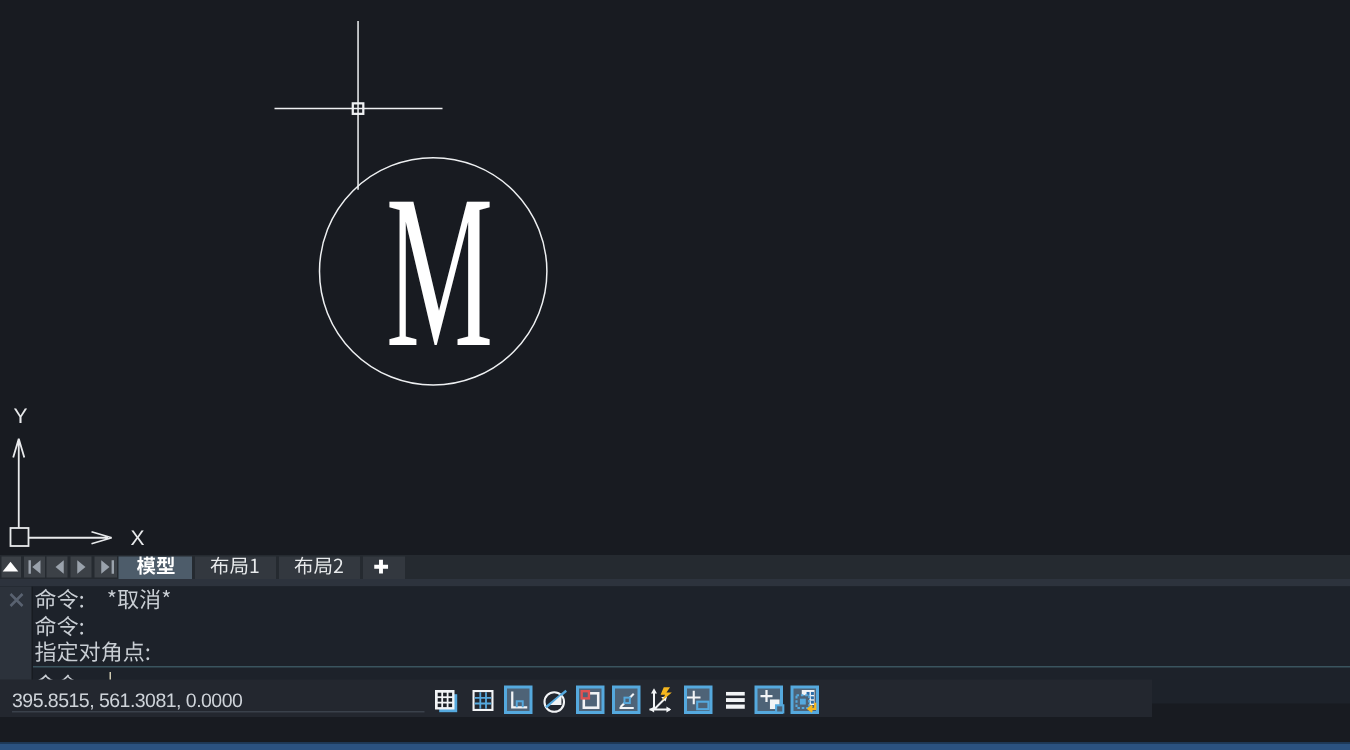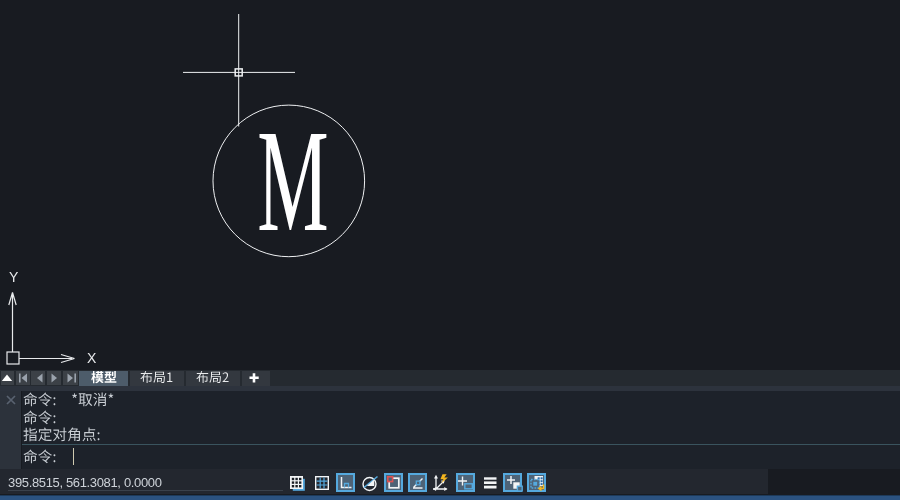--- a/index.html
+++ b/index.html
@@ -72,21 +72,21 @@
       </svg>
 <svg style="position:absolute;left:23px;top:35px;" width="79.6" height="18" viewBox="0 -14 79.6 18">
         <path fill="#c9ced4" d="M6.5 -12.3H7.6V-8.1Q7.6 -7.7 7.8 -7.6Q8.0 -7.5 8.7 -7.5Q8.8 -7.5 9.2 -7.5Q9.5 -7.5 9.9 -7.5Q10.3 -7.5 10.7 -7.5Q11.1 -7.5 11.5 -7.5Q11.8 -7.5 12.0 -7.5Q12.4 -7.5 12.6 -7.7Q12.8 -7.8 12.9 -8.2Q13.0 -8.6 13.0 -9.4Q13.2 -9.2 13.5 -9.1Q13.8 -9.0 14.1 -9.0Q14.0 -8.0 13.8 -7.5Q13.6 -6.9 13.2 -6.7Q12.8 -6.5 12.1 -6.5Q12.0 -6.5 11.6 -6.5Q11.3 -6.5 10.8 -6.5Q10.4 -6.5 9.9 -6.5Q9.4 -6.5 9.1 -6.5Q8.7 -6.5 8.6 -6.5Q7.8 -6.5 7.3 -6.6Q6.8 -6.8 6.7 -7.1Q6.5 -7.5 6.5 -8.1ZM12.3 -11.5 13.1 -10.7Q12.4 -10.3 11.4 -10.1Q10.4 -9.8 9.3 -9.6Q8.3 -9.3 7.3 -9.1Q7.2 -9.3 7.1 -9.5Q7.0 -9.8 6.9 -10.0Q7.9 -10.2 8.9 -10.4Q9.9 -10.6 10.8 -10.9Q11.7 -11.2 12.3 -11.5ZM6.5 -5.3H13.4V1.1H12.3V-4.3H7.5V1.2H6.5ZM7.0 -2.9H12.7V-2.0H7.0ZM7.0 -0.4H12.7V0.5H7.0ZM0.5 -4.6Q1.1 -4.7 1.9 -5.0Q2.8 -5.2 3.7 -5.5Q4.7 -5.7 5.6 -6.0L5.7 -5.0Q4.4 -4.6 3.1 -4.2Q1.8 -3.8 0.8 -3.5ZM0.6 -9.4H5.5V-8.3H0.6ZM2.7 -12.3H3.8V-0.1Q3.8 0.3 3.7 0.6Q3.6 0.8 3.3 1.0Q3.0 1.1 2.5 1.1Q2.0 1.2 1.3 1.2Q1.3 1.0 1.2 0.7Q1.1 0.4 1.0 0.1Q1.5 0.2 1.9 0.2Q2.3 0.2 2.4 0.2Q2.6 0.2 2.6 0.1Q2.7 0.0 2.7 -0.1Z M17.8 -7.8H26.4V-6.8H17.8ZM22.0 -4.3H27.0V-3.3H22.0ZM21.5 -7.3H22.6V0.1L21.5 -0.0ZM18.0 -5.6 19.1 -5.4Q18.8 -3.2 18.1 -1.5Q17.4 0.1 16.1 1.2Q16.1 1.1 15.9 1.0Q15.7 0.8 15.5 0.7Q15.4 0.6 15.2 0.5Q16.5 -0.5 17.1 -2.0Q17.8 -3.6 18.0 -5.6ZM18.7 -3.7Q19.1 -2.6 19.7 -1.9Q20.3 -1.2 21.1 -0.8Q21.9 -0.4 22.9 -0.3Q23.9 -0.2 25.0 -0.2Q25.2 -0.2 25.5 -0.2Q25.9 -0.2 26.4 -0.2Q26.8 -0.2 27.3 -0.2Q27.8 -0.2 28.2 -0.2Q28.6 -0.2 28.8 -0.2Q28.7 -0.0 28.6 0.2Q28.6 0.4 28.5 0.6Q28.4 0.8 28.4 0.9H27.7H25.0Q23.6 0.9 22.5 0.8Q21.4 0.6 20.5 0.1Q19.6 -0.3 19.0 -1.2Q18.3 -2.0 17.8 -3.3ZM15.9 -10.7H28.2V-7.5H27.1V-9.6H17.0V-7.5H15.9ZM21.0 -12.1 22.0 -12.4Q22.3 -12.0 22.6 -11.5Q22.8 -11.0 22.9 -10.6L21.8 -10.3Q21.7 -10.6 21.5 -11.2Q21.2 -11.7 21.0 -12.1Z M30.4 -10.4H35.4V-9.3H30.4ZM35.1 -10.4H35.3L35.4 -10.4L36.2 -10.2Q35.9 -7.4 35.1 -5.2Q34.4 -3.0 33.3 -1.4Q32.2 0.1 30.8 1.1Q30.8 1.0 30.6 0.8Q30.5 0.7 30.3 0.5Q30.2 0.4 30.1 0.3Q31.3 -0.6 32.4 -2.1Q33.4 -3.5 34.1 -5.6Q34.8 -7.6 35.1 -10.1ZM30.7 -6.7 31.5 -7.3Q32.3 -6.7 33.0 -6.0Q33.8 -5.2 34.5 -4.4Q35.2 -3.6 35.8 -2.9Q36.3 -2.2 36.7 -1.5L35.8 -0.7Q35.5 -1.4 34.9 -2.1Q34.4 -2.9 33.7 -3.7Q33.0 -4.5 32.2 -5.2Q31.5 -6.0 30.7 -6.7ZM36.5 -8.8H43.5V-7.7H36.5ZM40.6 -12.4H41.7V-0.3Q41.7 0.2 41.6 0.5Q41.4 0.8 41.1 0.9Q40.8 1.1 40.2 1.1Q39.6 1.2 38.7 1.2Q38.6 1.0 38.6 0.8Q38.5 0.6 38.4 0.4Q38.4 0.2 38.3 0.0Q39.0 0.0 39.5 0.0Q40.1 0.0 40.3 0.0Q40.5 0.0 40.6 -0.1Q40.6 -0.1 40.6 -0.3ZM36.8 -5.8 37.7 -6.2Q38.0 -5.7 38.4 -5.1Q38.7 -4.5 39.0 -4.0Q39.2 -3.4 39.3 -3.0L38.4 -2.5Q38.3 -2.9 38.0 -3.5Q37.8 -4.1 37.4 -4.7Q37.1 -5.3 36.8 -5.8Z M47.5 -8.9H56.4V-7.9H47.5ZM47.5 -6.1H56.2V-5.1H47.5ZM47.3 -3.2H56.3V-2.2H47.3ZM46.9 -8.9H48.0V-5.2Q48.0 -4.5 47.9 -3.6Q47.9 -2.8 47.6 -1.9Q47.4 -1.0 47.0 -0.2Q46.6 0.6 45.9 1.3Q45.8 1.2 45.7 1.0Q45.5 0.9 45.4 0.7Q45.2 0.6 45.1 0.5Q45.9 -0.3 46.3 -1.3Q46.7 -2.3 46.8 -3.3Q46.9 -4.4 46.9 -5.3ZM55.8 -8.9H57.0V-0.3Q57.0 0.2 56.8 0.5Q56.7 0.8 56.3 0.9Q56.0 1.1 55.4 1.1Q54.8 1.1 53.8 1.1Q53.8 1.0 53.7 0.8Q53.7 0.6 53.6 0.4Q53.5 0.2 53.4 0.0Q53.9 0.0 54.3 0.1Q54.8 0.1 55.1 0.1Q55.4 0.0 55.5 0.0Q55.7 0.0 55.8 -0.0Q55.8 -0.1 55.8 -0.3ZM51.3 -8.6H52.4V0.9H51.3ZM48.9 -11.4H54.1V-10.4H48.9ZM49.1 -12.4 50.3 -12.2Q49.8 -11.3 49.1 -10.4Q48.5 -9.5 47.6 -8.6Q46.8 -7.7 45.7 -7.0Q45.7 -7.1 45.5 -7.3Q45.4 -7.4 45.2 -7.6Q45.1 -7.7 44.9 -7.8Q45.9 -8.4 46.7 -9.2Q47.5 -10.0 48.1 -10.8Q48.7 -11.7 49.1 -12.4ZM53.8 -11.4H54.0L54.2 -11.4L54.9 -10.9Q54.6 -10.4 54.3 -9.9Q53.9 -9.4 53.5 -9.0Q53.1 -8.5 52.7 -8.2Q52.5 -8.3 52.3 -8.5Q52.1 -8.6 51.9 -8.7Q52.2 -9.0 52.6 -9.5Q53.0 -9.9 53.3 -10.3Q53.6 -10.8 53.8 -11.2Z M65.5 -12.4H66.6V-7.3H65.5ZM62.3 -6.8V-4.2H70.0V-6.8ZM61.2 -7.9H71.1V-3.2H61.2ZM66.0 -10.8H72.2V-9.7H66.0ZM63.8 -1.9 64.8 -2.0Q65.0 -1.5 65.0 -1.0Q65.1 -0.4 65.2 0.1Q65.2 0.5 65.2 0.9L64.1 1.0Q64.1 0.7 64.1 0.2Q64.0 -0.3 64.0 -0.9Q63.9 -1.4 63.8 -1.9ZM66.8 -1.9 67.8 -2.1Q68.1 -1.6 68.3 -1.1Q68.5 -0.6 68.7 -0.1Q68.9 0.4 68.9 0.7L67.9 1.0Q67.8 0.6 67.6 0.1Q67.5 -0.4 67.3 -0.9Q67.1 -1.4 66.8 -1.9ZM69.8 -2.0 70.8 -2.4Q71.2 -1.9 71.6 -1.4Q72.0 -0.8 72.3 -0.3Q72.6 0.2 72.8 0.6L71.7 1.1Q71.6 0.6 71.3 0.1Q71.0 -0.4 70.6 -1.0Q70.2 -1.5 69.8 -2.0ZM61.4 -2.3 62.5 -2.0Q62.1 -1.2 61.6 -0.3Q61.0 0.6 60.4 1.2L59.4 0.7Q60.0 0.2 60.5 -0.6Q61.1 -1.5 61.4 -2.3Z M75.5 -5.7Q75.1 -5.7 74.9 -6.0Q74.6 -6.3 74.6 -6.8Q74.6 -7.2 74.9 -7.5Q75.1 -7.8 75.5 -7.8Q75.9 -7.8 76.2 -7.5Q76.5 -7.2 76.5 -6.8Q76.5 -6.3 76.2 -6.0Q75.9 -5.7 75.5 -5.7ZM75.5 0.2Q75.1 0.2 74.9 -0.1Q74.6 -0.4 74.6 -0.8Q74.6 -1.3 74.9 -1.6Q75.1 -1.9 75.5 -1.9Q75.9 -1.9 76.2 -1.6Q76.5 -1.3 76.5 -0.8Q76.5 -0.4 76.2 -0.1Q75.9 0.2 75.5 0.2Z"></path>
       </svg>
 <div class="abs" style="left:22px;top:53.3px;width:878px;height:1px;background:#3a545e;"></div>
 <svg style="position:absolute;left:23px;top:56.5px;" width="35.5" height="18" viewBox="0 -14 35.5 18">
         <path fill="#c9ced4" d="M4.3 -8.5H10.2V-7.5H4.3ZM2.4 -6.2H6.4V-1.2H2.4V-2.2H5.3V-5.3H2.4ZM7.9 -6.2H12.2V-5.3H9.0V1.2H7.9ZM11.8 -6.2H12.9V-2.1Q12.9 -1.7 12.8 -1.4Q12.7 -1.2 12.4 -1.0Q12.1 -0.9 11.5 -0.9Q11.0 -0.8 10.1 -0.8Q10.1 -1.1 10.0 -1.4Q9.9 -1.6 9.8 -1.9Q10.4 -1.8 10.9 -1.8Q11.4 -1.8 11.6 -1.9Q11.7 -1.9 11.8 -1.9Q11.8 -2.0 11.8 -2.1ZM1.9 -6.2H2.9V0.1H1.9ZM7.4 -12.5 8.3 -11.9Q7.7 -11.1 6.9 -10.4Q6.1 -9.6 5.2 -8.9Q4.2 -8.3 3.2 -7.8Q2.2 -7.2 1.1 -6.9Q1.0 -7.1 0.9 -7.4Q0.7 -7.7 0.5 -8.0Q1.5 -8.2 2.5 -8.7Q3.5 -9.2 4.5 -9.8Q5.4 -10.4 6.1 -11.1Q6.9 -11.8 7.4 -12.5ZM7.9 -11.8Q8.4 -11.2 9.1 -10.6Q9.8 -10.0 10.6 -9.5Q11.5 -9.0 12.4 -8.6Q13.3 -8.3 14.2 -8.0Q14.1 -7.9 13.9 -7.7Q13.8 -7.5 13.6 -7.3Q13.5 -7.1 13.4 -7.0Q12.5 -7.2 11.6 -7.7Q10.6 -8.2 9.8 -8.7Q8.9 -9.3 8.2 -10.0Q7.5 -10.6 7.0 -11.3Z M19.2 -2.2 20.0 -3.0Q20.6 -2.6 21.3 -2.2Q21.9 -1.8 22.6 -1.3Q23.3 -0.9 23.8 -0.5Q24.4 -0.0 24.8 0.3L24.0 1.2Q23.6 0.9 23.0 0.4Q22.5 0.0 21.8 -0.5Q21.2 -0.9 20.5 -1.4Q19.8 -1.8 19.2 -2.2ZM17.2 -5.6H26.3V-4.5H17.2ZM20.6 -8.2 21.4 -8.8Q21.8 -8.5 22.2 -8.1Q22.7 -7.7 23.0 -7.3Q23.4 -6.9 23.7 -6.6L22.8 -5.9Q22.6 -6.3 22.2 -6.7Q21.9 -7.1 21.4 -7.5Q21.0 -7.9 20.6 -8.2ZM22.5 -11.7Q23.0 -11.1 23.8 -10.4Q24.6 -9.8 25.5 -9.2Q26.4 -8.6 27.3 -8.1Q28.2 -7.7 29.0 -7.3Q28.9 -7.2 28.7 -7.0Q28.6 -6.9 28.4 -6.7Q28.3 -6.5 28.2 -6.3Q27.4 -6.7 26.5 -7.3Q25.6 -7.8 24.7 -8.4Q23.8 -9.1 23.0 -9.8Q22.2 -10.5 21.6 -11.2ZM22.2 -12.4 23.2 -11.9Q22.3 -10.8 21.2 -9.7Q20.0 -8.7 18.7 -7.8Q17.4 -6.9 16.0 -6.3Q15.9 -6.5 15.7 -6.8Q15.4 -7.0 15.2 -7.2Q16.6 -7.8 17.9 -8.6Q19.2 -9.4 20.3 -10.4Q21.4 -11.4 22.2 -12.4ZM26.0 -5.6H26.3L26.5 -5.6L27.3 -5.1Q26.7 -4.5 25.9 -3.7Q25.1 -2.9 24.3 -2.0Q23.4 -1.2 22.7 -0.5L21.7 -1.0Q22.2 -1.6 22.9 -2.2Q23.5 -2.8 24.1 -3.4Q24.7 -4.0 25.2 -4.5Q25.7 -5.0 26.0 -5.4Z M31.4 -5.7Q31.0 -5.7 30.8 -6.0Q30.5 -6.3 30.5 -6.8Q30.5 -7.2 30.8 -7.5Q31.0 -7.8 31.4 -7.8Q31.8 -7.8 32.1 -7.5Q32.4 -7.2 32.4 -6.8Q32.4 -6.3 32.1 -6.0Q31.8 -5.7 31.4 -5.7ZM31.4 0.2Q31.0 0.2 30.8 -0.1Q30.5 -0.4 30.5 -0.8Q30.5 -1.3 30.8 -1.6Q31.0 -1.9 31.4 -1.9Q31.8 -1.9 32.1 -1.6Q32.4 -1.3 32.4 -0.8Q32.4 -0.4 32.1 -0.1Q31.8 0.2 31.4 0.2Z"></path>
       </svg>
 <div class="abs" style="left:72.5px;top:56.5px;width:1.5px;height:17px;background:#cfcab0;"></div>
 </div>
-<div class="abs" style="left:0;top:469px;width:768px;height:25px;background:#23272f;">
+<div class="abs" style="left:0;top:453px;width:768px;height:25px;background:#23272f;">
 <div class="abs" style="left:8px;top:5.5px;font-size:13px;color:#ced3d9;letter-spacing:-0.35px;">395.8515, 561.3081, 0.0000</div>
 <div class="abs" style="left:8px;top:21px;width:275px;height:1px;background:#3a414b;"></div>
 <svg class="abs" style="left:285px;top:0" width="270" height="25" viewBox="0 0 270 25">
         <rect x="7.8" y="9.8" width="12" height="12" fill="#55a9de"></rect>
         <rect x="5" y="7" width="13" height="13" fill="#f2f4f6"></rect>
         <rect x="6.8" y="8.8" width="2.4" height="2.4" fill="#1a1e25"></rect>
         <rect x="10.4" y="8.8" width="2.4" height="2.4" fill="#1a1e25"></rect>
         <rect x="14.0" y="8.8" width="2.4" height="2.4" fill="#1a1e25"></rect>
         <rect x="6.8" y="12.4" width="2.4" height="2.4" fill="#1a1e25"></rect>
         <rect x="10.4" y="12.4" width="2.4" height="2.4" fill="#1a1e25"></rect>

